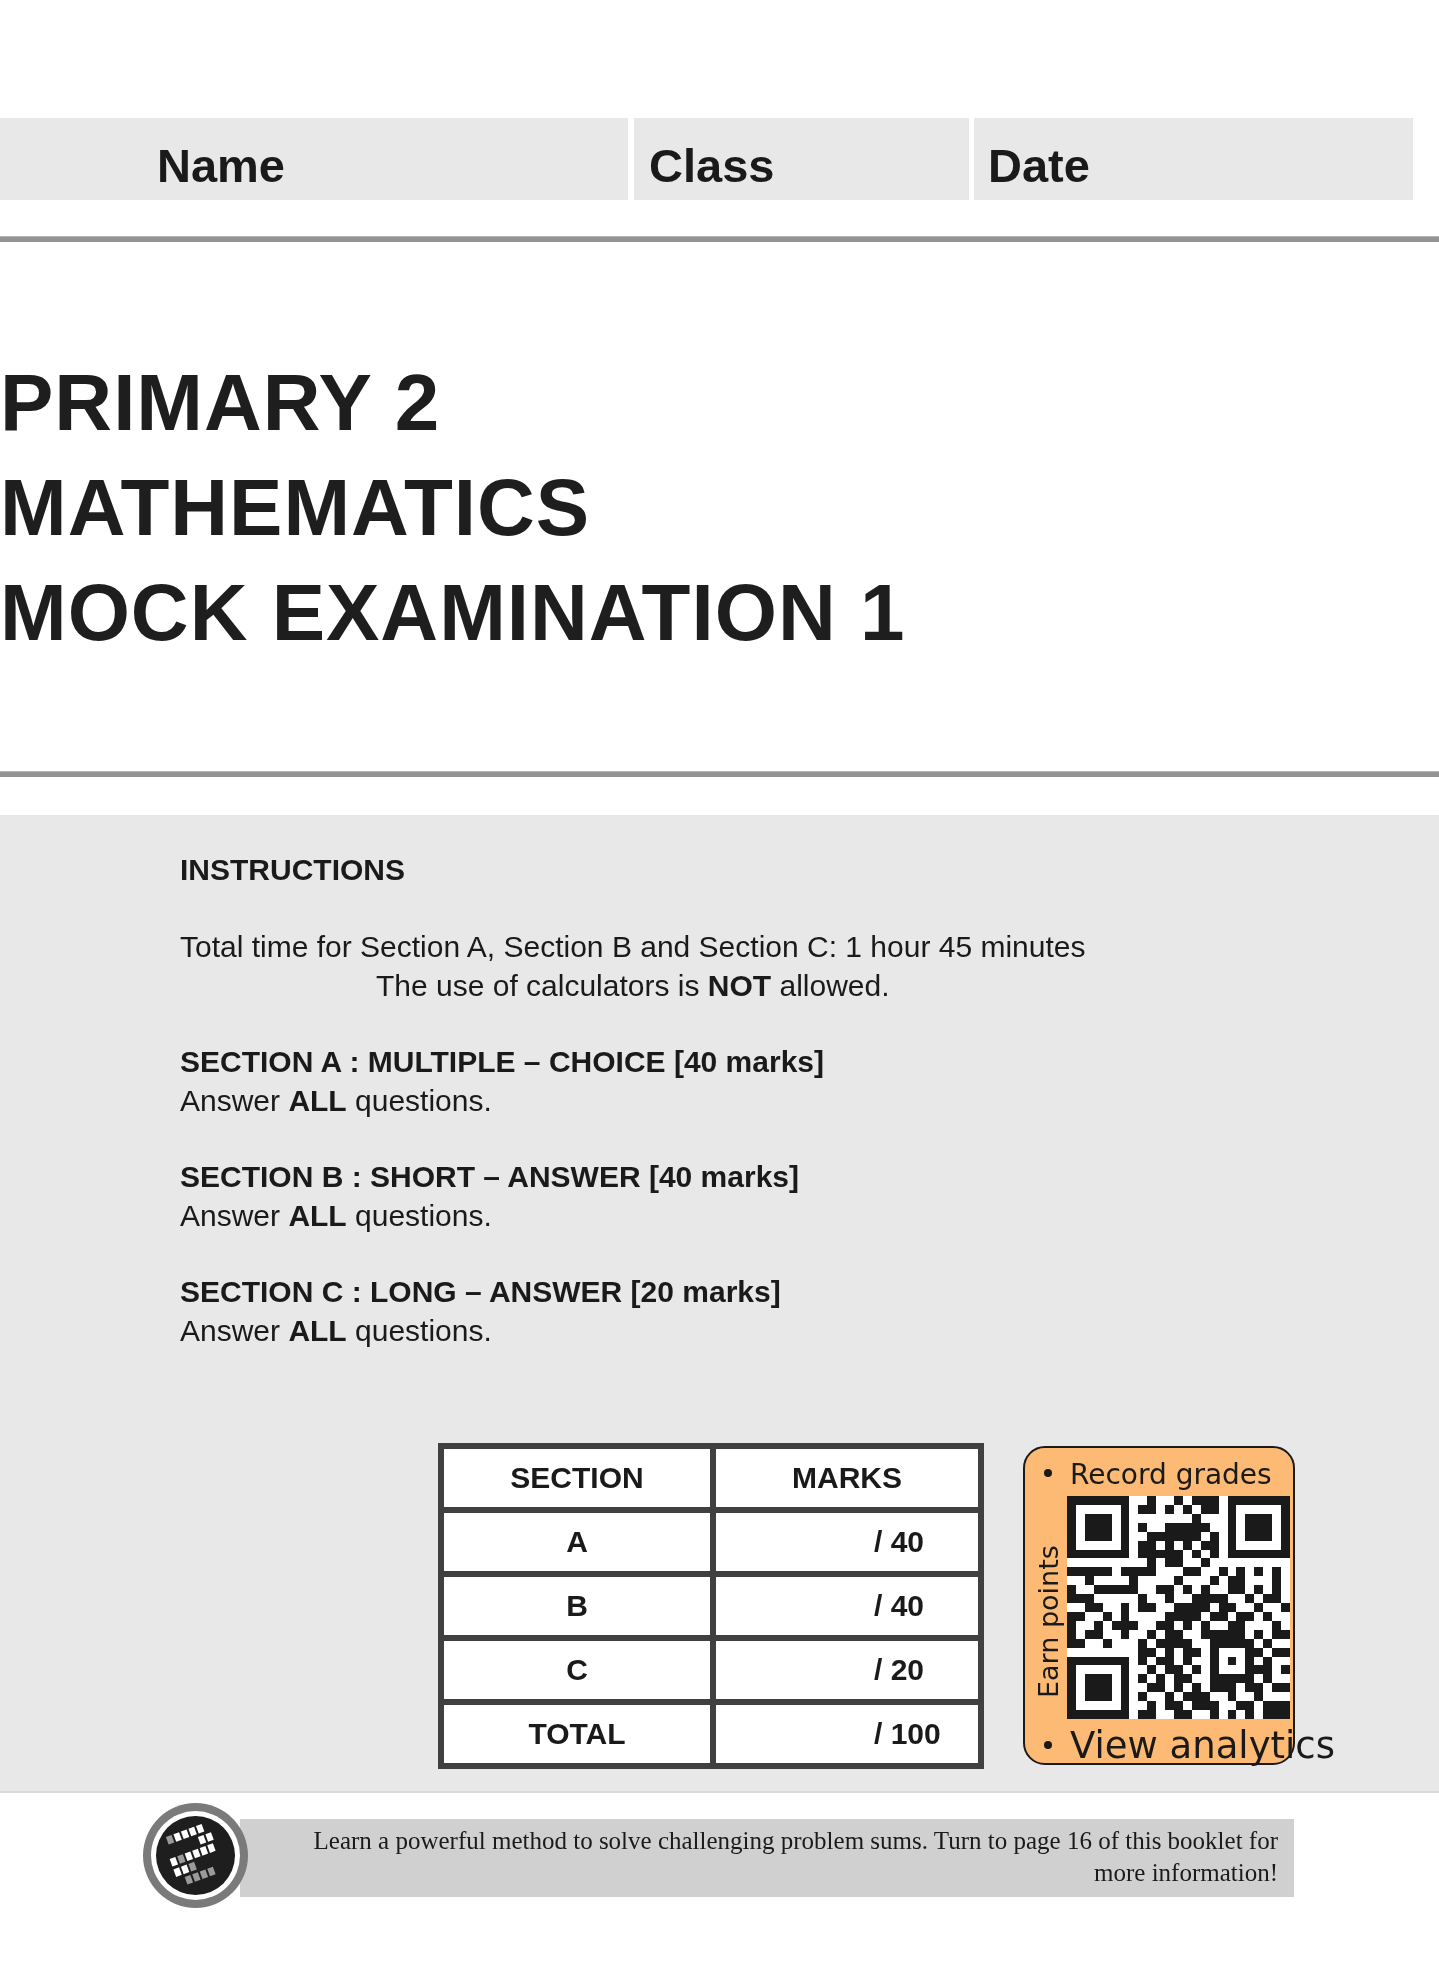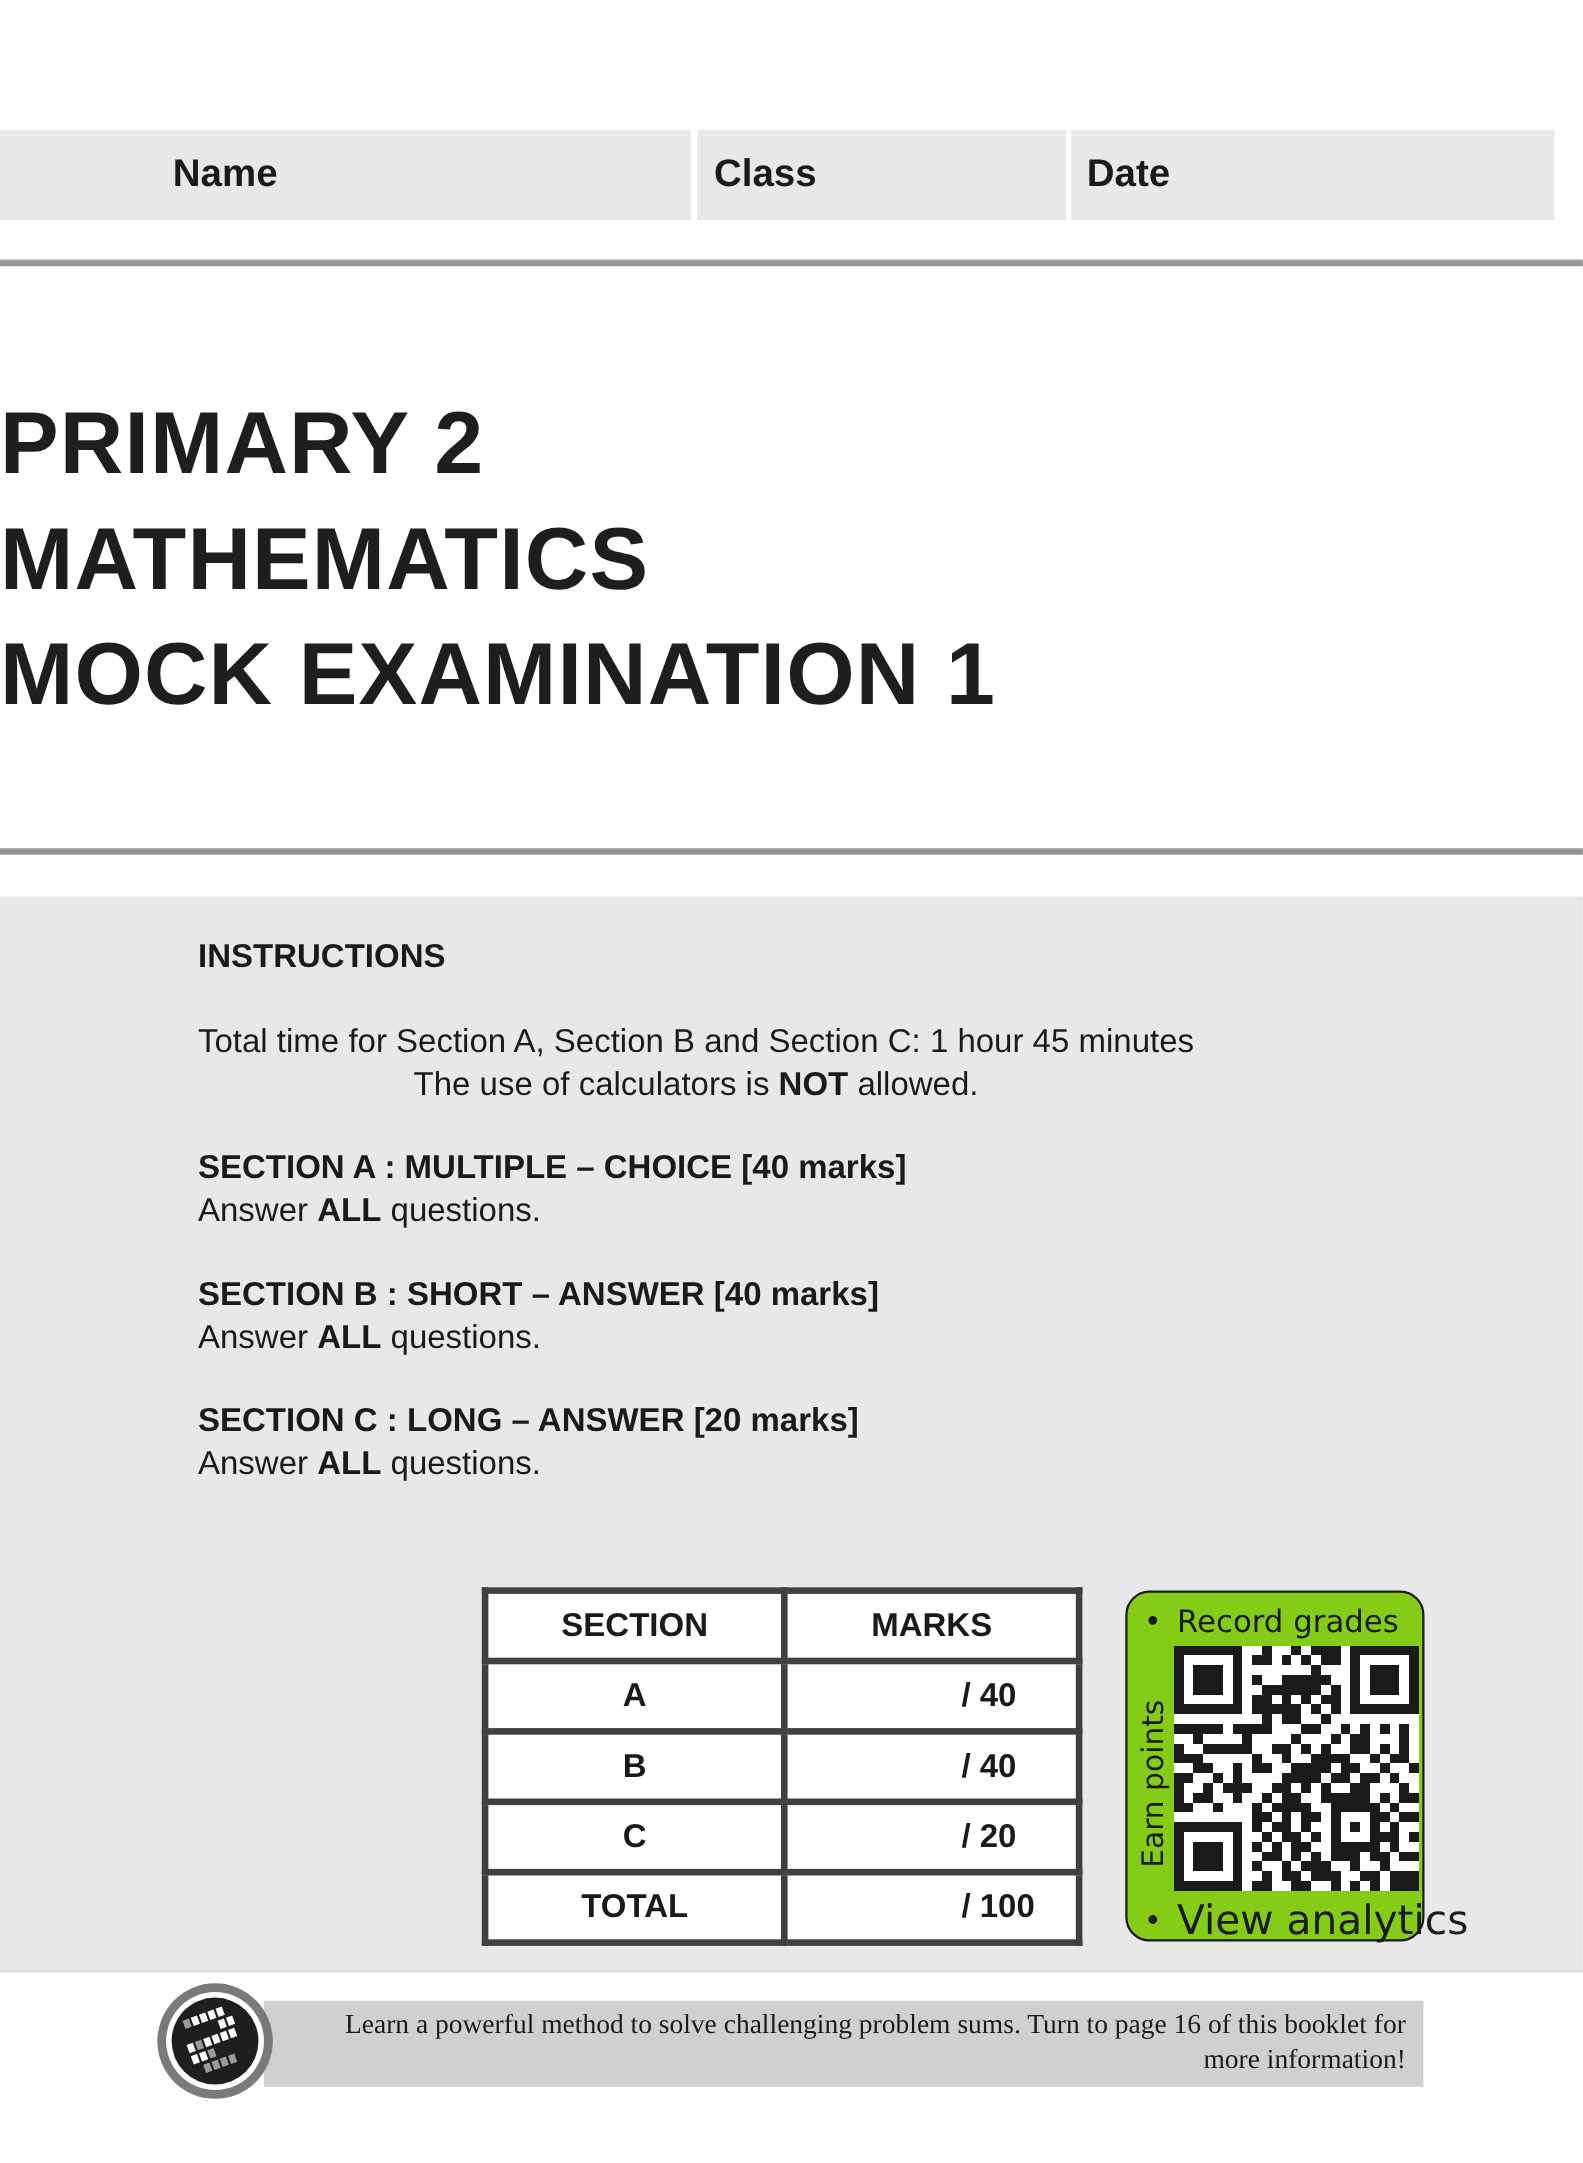--- a/index.html
+++ b/index.html
@@ -1,21 +1,21 @@
 <!DOCTYPE html>
 <html><head>
   <meta charset="utf-8">
   <style>
     * { box-sizing: border-box; margin: 0; padding: 0; }
     html, body { width: 1439px; height: 1966px; background: #ffffff; overflow: hidden; }
     body { position: relative; font-family: "Liberation Sans", sans-serif; color: #1a1a1a; }
 
     .header-band { position: absolute; top: 118px; left: 0; width: 1439px; height: 82px; }
     .header-cell { position: absolute; top: 0; height: 82px; background: #e8e8e8; }
-    .header-cell .lbl { position: absolute; top: 20px; font-size: 35px; font-weight: bold; color: #1a1a1a; }
+    .header-cell .lbl { position: absolute; top: 20px; font-size: 47px; font-weight: bold; color: #1a1a1a; }
     .cell-name { left: 0; width: 628px; }
     .cell-name .lbl { left: 157px; }
     .cell-class { left: 634px; width: 335px; }
     .cell-class .lbl { left: 15px; }
     .cell-date { left: 974px; width: 439px; }
     .cell-date .lbl { left: 14px; }
 
     .rule { position: absolute; left: 0; width: 1439px; height: 6px; background: #939393; border-top: 1px solid #b5b5b5; }
     .rule-1 { top: 236px; }
     .rule-2 { top: 771px; }
@@ -32,21 +32,21 @@
     .sec-b { top: 1157px; }
     .sec-c { top: 1272px; }
     .sec-title { font-weight: bold; display: block; }
 
     .marks-table { position: absolute; left: 438px; top: 1443px; width: 546px; height: 322px; border-collapse: collapse; background: #ffffff; }
     .marks-table td, .marks-table th { border: 6px solid #404040; height: 64px; font-size: 30px; font-weight: bold; color: #1a1a1a; }
     .marks-table th { text-align: center; }
     .marks-table td.col-sec { width: 272px; text-align: center; }
     .marks-table td.col-mk { text-align: left; padding-left: 158px; }
 
-    .qr-card { position: absolute; left: 1023px; top: 1446px; width: 272px; height: 319px; background: #84cc16; border: 2px solid #1a1a1a; border-radius: 22px; }
+    .qr-card { position: absolute; left: 1023px; top: 1446px; width: 272px; height: 319px; background: #fdba74; border: 2px solid #1a1a1a; border-radius: 22px; }
     .qr-top { position: absolute; top: 10px; left: 0; width: 100%; font-size: 28px; color: #1a1a1a; font-family: "DejaVu Sans", sans-serif; white-space: nowrap; }
     .qr-bottom { position: absolute; top: 276px; left: 0; width: 100%; font-size: 37px; color: #1a1a1a; font-family: "DejaVu Sans", sans-serif; white-space: nowrap; }
     .bullet { display: inline-block; width: 8px; height: 8px; background: #1a1a1a; border-radius: 50%; margin: 0 18px 6px 19px; vertical-align: middle; }
     .qr-side { position: absolute; left: 8px; top: 250px; font-size: 27px; color: #1a1a1a; font-family: "DejaVu Sans", sans-serif; transform: rotate(-90deg); transform-origin: 0 0; white-space: nowrap; }
     .qr-code { position: absolute; left: 42px; top: 48px; width: 223px; height: 223px; }
 
     .footer-icon { position: absolute; left: 143px; top: 1803px; width: 105px; height: 105px; border-radius: 50%; background: #7a7a7a; }
     .footer-icon .ring { position: absolute; left: 8px; top: 8px; width: 89px; height: 89px; border-radius: 50%; background: #ffffff; }
     .footer-icon .core { position: absolute; left: 13px; top: 13px; width: 79px; height: 79px; border-radius: 50%; background: #1e1e1e; overflow: hidden; }
     .footer-bar { position: absolute; left: 240px; top: 1819px; width: 1054px; height: 78px; background: #d0d0d0; text-align: right; }

